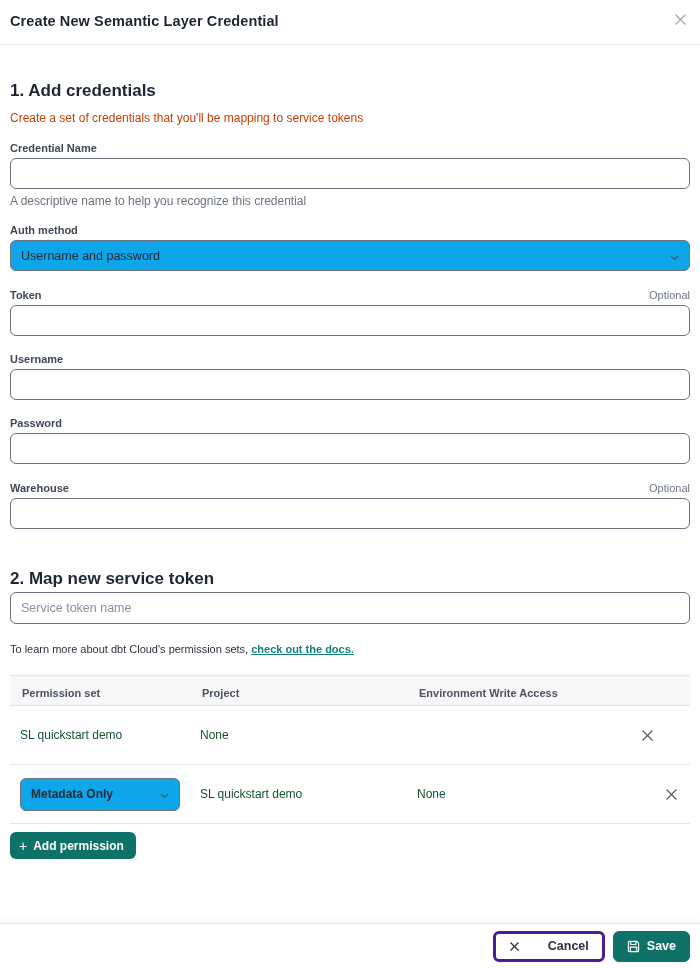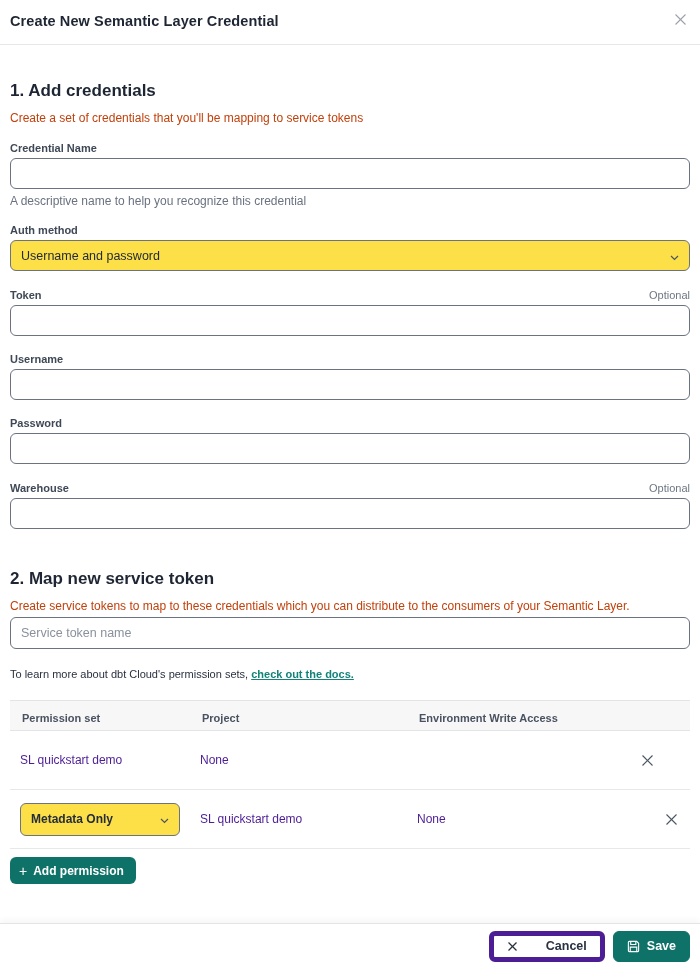--- a/index.html
+++ b/index.html
@@ -61,21 +61,21 @@
   .select-box {
     margin-top: 3px;
     width: 100%;
     height: 31px;
     border: 1px solid #6b7280;
     border-radius: 6px;
     padding: 0 10px;
     display: flex;
     align-items: center;
     justify-content: space-between;
-    background: #fde047;
+    background: #0ea5e9;
     cursor: pointer;
   }
   .select-box .select-value { font-size: 12.5px; color: #232b38; }
 
   
   .docs-line { margin-top: 18px; font-size: 11px; color: #2a3140; line-height: 15px; }
   .docs-link { color: #12837a; font-weight: 600; text-decoration: underline; cursor: pointer; }
 
   
   .perm-table { margin-top: 18px; }
@@ -93,21 +93,21 @@
     padding-left: 12px;
   }
   .perm-head .col-label { font-size: 11px; font-weight: 600; color: #4a5260; }
   .perm-row { height: 59px; border-bottom: 1px solid #e7e8ea; }
   .row-select {
     width: 160px; height: 33px;
     border: 1px solid #6b7280; border-radius: 6px;
     margin-top: 0; padding: 0 10px;
   }
   .row-select .select-value { font-size: 12px; font-weight: 700; color: #252d3a; }
-  .cell-text { font-size: 12px; color: #4c1d95; }
+  .cell-text { font-size: 12px; color: #14532d; }
   .remove-btn { background: none; border: none; cursor: pointer; padding: 2px; justify-self: end; }
   .remove-btn svg { display: block; }
 
   
   .add-permission-btn {
     margin-top: 8px;
     height: 27px;
     background: #0f7268;
     color: #fff;
     border: none;
@@ -143,21 +143,21 @@
     border-radius: 6px;
     font-family: "Liberation Sans", sans-serif;
     font-size: 12.5px;
     font-weight: 600;
     display: inline-flex;
     align-items: center;
     gap: 7px;
     padding: 0 13px;
     cursor: pointer;
   }
-  .btn-cancel { background: #fff; border: 5px solid #4c1d95; color: #2a3140; gap: 28px; }
+  .btn-cancel { background: #fff; border: 3px solid #4c1d95; color: #2a3140; gap: 28px; }
   .btn-save { background: #0f7268; border: 1px solid #0f7268; color: #fff; }
   .btn svg { display: block; }
 </style>
 </head>
 <body>
 
 <div class="modal-header">
   <div class="modal-title">Create New Semantic Layer Credential</div>
   <button class="close-btn">
     <span>
@@ -210,21 +210,20 @@
   <input class="text-input" type="password" value="" style="">
 
   <div class="field-label-row mt18">
     <span class="field-label">Warehouse</span>
     <span class="optional-tag">Optional</span>
   </div>
   <input class="text-input" type="text" value="" style="">
 
   
   <h2 class="section-heading" id="s2-heading">2. Map new service token</h2>
-  <div class="section-desc">Create service tokens to map to these credentials which you can distribute to the consumers of your Semantic Layer.</div>
 
   <input class="text-input" type="text" style="height: 32px;" placeholder="Service token name">
 
   <div class="docs-line"><span>To learn more about dbt Cloud's permission sets, </span><a class="docs-link">check out the docs.</a></div>
 
   
   <div class="perm-table">
     <div class="perm-grid perm-head">
       <span class="col-label">Permission set</span>
       <span class="col-label">Project</span>

